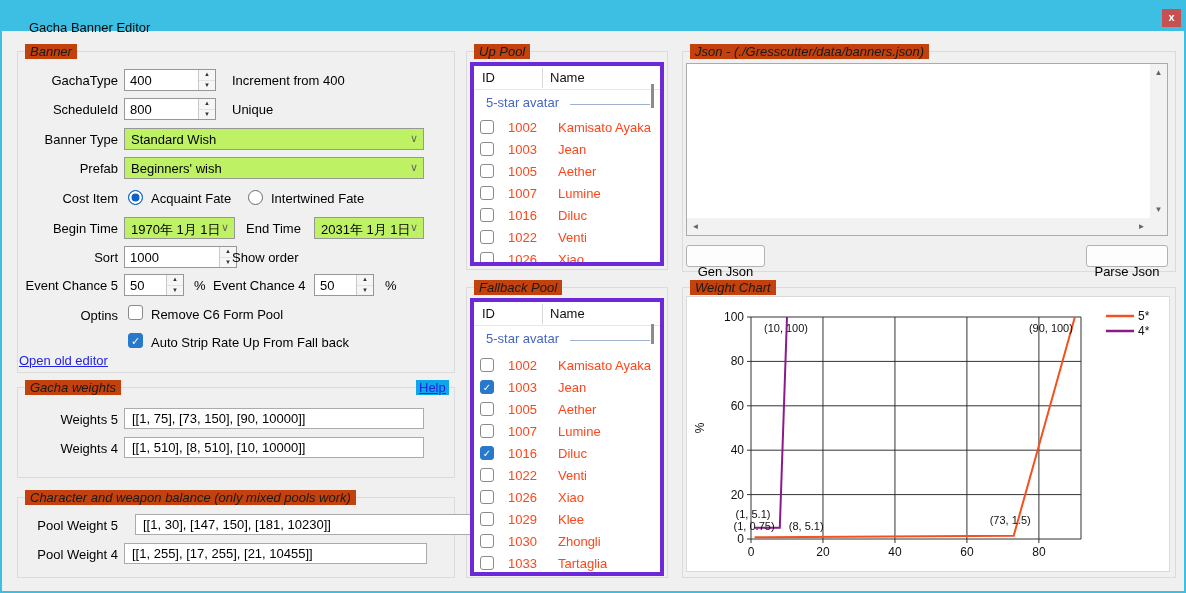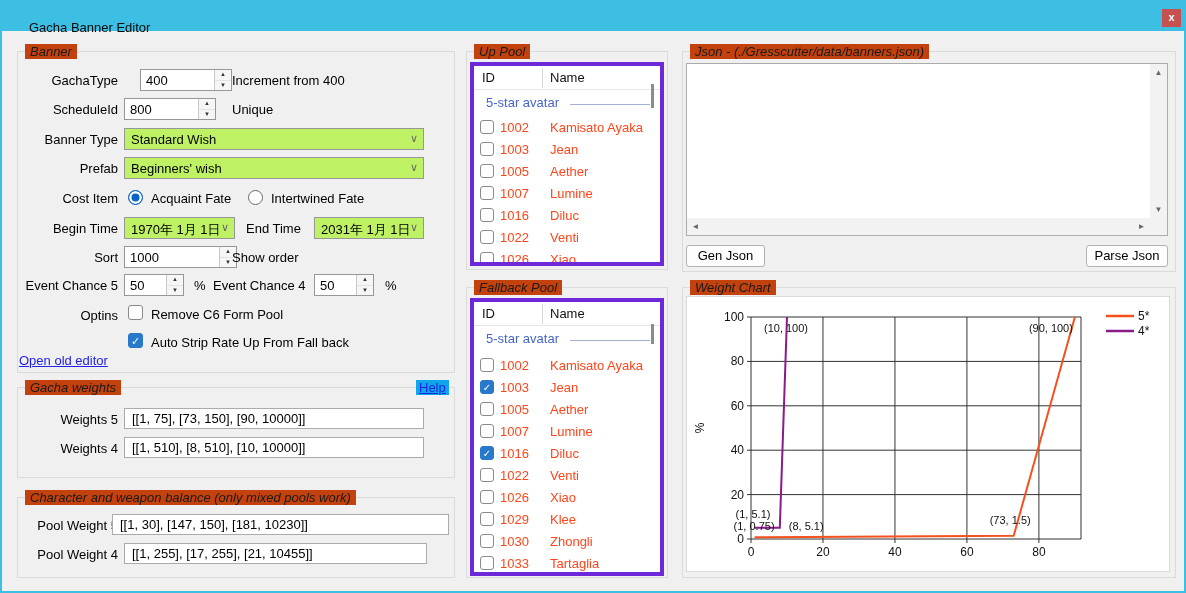--- a/index.html
+++ b/index.html
@@ -18,39 +18,39 @@
   .spin .val{position:absolute;left:5px;top:3px;font-size:13px;}
   .spin .btns{position:absolute;right:0;top:0;bottom:0;width:17px;border-left:1px solid #C9C9C9;display:flex;flex-direction:column;}
   .spin .sb{flex:1;font-size:6px;color:#333;text-align:center;line-height:9px;background:#F6F6F6;}
   .spin .sb.up{border-bottom:1px solid #E2E2E2;}
   .combo{position:absolute;height:22px;background:#bef264;border:1px solid #979797;}
   .combo .val{position:absolute;left:6px;top:3px;font-size:13px;white-space:nowrap;}
   .combo .chev{position:absolute;right:5px;top:3px;font-size:11px;color:#666;}
   .tin{position:absolute;height:21px;background:#fff;border:1px solid #ABABAB;font-size:13px;
        padding:2px 0 0 7px;white-space:nowrap;overflow:hidden;}
   .btn{position:absolute;height:22px;background:#FDFDFD;border:1px solid #B2B2B2;border-radius:3px;
-       font-size:13px;text-align:center;padding-top:2px;}
+       font-size:13px;text-align:center;padding-top:18px;}
   .link{position:absolute;font-size:13px;color:#2222E6;text-decoration:underline;white-space:nowrap;cursor:pointer;}
   .cbx{position:absolute;width:15px;height:15px;background:#fff;border:1px solid #8A8A8A;border-radius:3px;}
   .cbx.on{background:#2878CC;border-color:#2878CC;color:#fff;font-size:11px;line-height:14px;text-align:center;}
   .radio{position:absolute;width:15px;height:15px;border-radius:50%;background:#fff;border:1px solid #6A6A6A;}
   .radio.sel{background:#0B63C5;border:1px solid #0B63C5;box-shadow:inset 0 0 0 2.5px #fff;}
   .listbox{position:absolute;background:#fff;border:4px solid #6d28d9;overflow:hidden;}
   .pool-header{position:absolute;left:0;top:0;right:0;height:24px;border-bottom:1px solid #E6E6E6;}
   .ph-id{position:absolute;left:8px;top:4px;font-size:13px;color:#111;}
   .ph-div{position:absolute;left:68px;top:2px;width:1px;height:20px;background:#D8D8D8;}
   .ph-name{position:absolute;left:76px;top:4px;font-size:13px;color:#111;}
   .pool-sec{position:absolute;left:0;right:0;height:22px;}
   .sec-txt{position:absolute;left:12px;top:3px;font-size:13px;color:#4565C8;white-space:nowrap;}
   .sec-line{position:absolute;left:96px;right:10px;top:12px;height:1px;background:#9FB0D0;}
   .pool-rows{position:absolute;left:0;right:0;}
   .pool-row{display:flex;align-items:center;height:22px;padding-left:6px;}
   .cb{width:14px;height:14px;background:#fff;border:1px solid #8A8A8A;border-radius:3px;flex:none;}
   .cb.on{background:#2878CC;border-color:#2878CC;color:#fff;font-size:10px;line-height:13px;text-align:center;}
-  .pid{margin-left:6px;width:44px;font-size:13px;color:#FF4519;flex:none;}
+  .pid{margin-left:14px;width:44px;font-size:13px;color:#FF4519;flex:none;}
   .pname{margin-left:6px;font-size:13px;color:#FF4519;white-space:nowrap;}
   .thumb{position:absolute;width:3px;background:#8C8C8C;right:6px;}
   .txtarea{position:absolute;background:#fff;border:1px solid #ABABAB;font-size:12px;}
   .vscroll{position:absolute;right:0;top:0;bottom:17px;width:17px;background:#F2F2F2;}
   .hscroll{position:absolute;left:0;right:17px;bottom:0;height:17px;background:#F2F2F2;}
   .scorner{position:absolute;right:0;bottom:0;width:17px;height:17px;background:#F2F2F2;}
   .sarrow{position:absolute;font-size:8px;color:#666;width:17px;height:17px;text-align:center;line-height:17px;}
   .chartbox{position:absolute;background:#fff;border:1px solid #DADADA;}
   svg text{font-family:"Liberation Sans","DejaVu Sans",sans-serif;}
 </style>
@@ -79,21 +79,21 @@
   <div class="grp" style="left:466px;top:287px;width:202px;height:291px"></div>
   <span class="grp-t" style="left:474px;top:280px">Fallback Pool</span>
 
   <div class="grp" style="left:682px;top:51px;width:494px;height:221px"></div>
   <span class="grp-t" style="left:690px;top:44px">Json - (./Gresscutter/data/banners.json)</span>
 
   <div class="grp" style="left:682px;top:287px;width:494px;height:291px"></div>
   <span class="grp-t" style="left:690px;top:280px">Weight Chart</span>
 
   <span class="flabel" style="top:73px">GachaType</span>
-  <div class="spin" style="left:140px;top:69px;width:92px">
+  <div class="spin" style="left:124px;top:69px;width:92px">
     <span class="val">400</span>
     <span class="btns">
         <span class="sb up">▲</span>
         <span class="sb">▼</span>
       </span>
   </div>
   <span class="plain" style="left:232px;top:73px">Increment from 400</span>
 
   <span class="flabel" style="top:102px">ScheduleId</span>
   <div class="spin" style="left:124px;top:98px;width:92px">
@@ -170,21 +170,21 @@
   <span class="plain" style="left:151px;top:335px">Auto Strip Rate Up From Fall back</span>
 
   <a class="link" style="left:19px;top:353px">Open old editor</a>
 
   <span class="flabel" style="top:412px">Weights 5</span>
   <div class="tin" style="left:124px;top:408px;width:300px">[[1, 75], [73, 150], [90, 10000]]</div>
   <span class="flabel" style="top:441px">Weights 4</span>
   <div class="tin" style="left:124px;top:437px;width:300px">[[1, 510], [8, 510], [10, 10000]]</div>
 
   <span class="flabel" style="top:518px">Pool Weight 5</span>
-  <div class="tin" style="left:112px;top:514px;width:337px">[[1, 30], [147, 150], [181, 10230]]</div>
+  <div class="tin" style="left:135px;top:514px;width:337px">[[1, 30], [147, 150], [181, 10230]]</div>
   <span class="flabel" style="top:547px">Pool Weight 4</span>
   <div class="tin" style="left:124px;top:543px;width:303px">[[1, 255], [17, 255], [21, 10455]]</div>
 
   <div class="listbox" style="left:470px;top:62px;width:194px;height:204px">
     <div class="pool-header">
       <span class="ph-id">ID</span>
       <span class="ph-div"></span>
       <span class="ph-name">Name</span>
     </div>
     <div class="pool-sec" style="top:26px">

